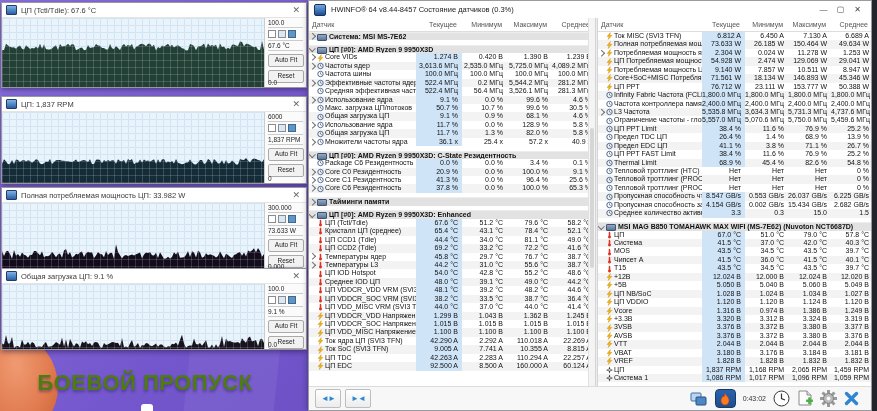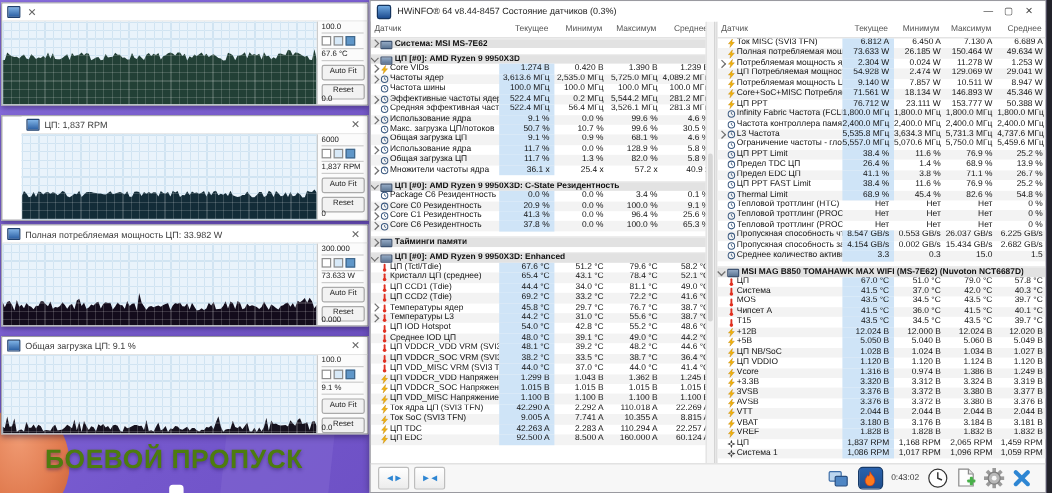--- a/index.html
+++ b/index.html
@@ -17,21 +17,21 @@
   #game-title{
     position:absolute;left:0;top:370px;width:290px;text-align:center;
     color:#4d7c0f;font-weight:bold;font-size:22px;letter-spacing:.5px;
     text-shadow:0 2px 3px rgba(40,20,90,.45);white-space:nowrap;
   }
   #game-mark{position:absolute;left:141px;top:404px;width:12px;height:7px;background:#fff;border-radius:3px 3px 0 0;}
   
   #edge-strip{position:absolute;right:0;top:0;width:5px;height:411px;background:#23232b;}
   
   .gw{position:absolute;left:1px;width:306px;background:#fff;border:1px solid #98989e;box-shadow:0 2px 5px rgba(20,10,50,.45);box-sizing:border-box;}
-  #gw0{top:2px;height:86px;} #gw1{top:96px;height:88px;padding-left:16px;} #gw2{top:187px;height:85px;} #gw3{top:280px;height:82px;}
+  #gw0{top:2px;height:86px;} #gw1{top:96px;height:88px;} #gw2{top:187px;height:85px;} #gw3{top:268px;height:82px;}
   .gw-title{height:14px;display:flex;align-items:center;padding:0 4px;background:#fff;border-bottom:1px solid #e4e4e4;}
   .gw-ico{width:9px;height:8px;background:linear-gradient(#7fb2e5,#2b5fa3);border:1px solid #1d3f6e;border-radius:1px;margin-right:4px;flex:none;}
   .gw-title .t{flex:1;font-size:7.5px;color:#3a3a3a;white-space:nowrap;overflow:hidden;}
   .gw-x{font-size:9px;color:#666;line-height:9px;padding:0 2px;}
   .gw-body{display:flex;height:calc(100% - 15px);}
   .plot{position:relative;flex:1;overflow:hidden;
     background-color:#e9f3fb;
     background-image:repeating-linear-gradient(to right,#c8dff0 0 1px,transparent 1px 7px),
                      repeating-linear-gradient(to bottom,#c8dff0 0 1px,transparent 1px 7px);}
   .plot svg{position:absolute;left:0;bottom:0;}
@@ -96,20 +96,21 @@
   <div class="g-shape" id="game-tri"></div>
   <div class="g-shape" id="game-panel"></div>
   <div class="g-shape" id="game-fig"></div>
   <div id="game-title">БОЕВОЙ ПРОПУСК</div>
   <div id="game-mark"></div>
 </div>
 
 <div class="gw" id="gw0">
     <div class="gw-title">
       <span class="gw-ico"></span>
+      <span class="t">ЦП (Tctl/Tdie): 67.6 °C</span>
       <span class="gw-x">✕</span>
     </div>
     <div class="gw-body">
       <div class="plot">
         <svg width="262" height="69">
           <path d="M0,69 L0,32.3 L2,32.0 L4,25.7 L6,27.6 L8,28.8 L10,29.6 L12,29.2 L14,30.8 L16,28.6 L18,27.4 L20,30.7 L22,31.4 L24,27.2 L26,28.9 L28,31.1 L30,29.9 L32,30.4 L34,28.7 L36,30.4 L38,25.7 L40,30.7 L42,26.4 L44,31.1 L46,31.4 L48,31.4 L50,30.4 L52,28.6 L54,27.2 L56,31.9 L58,26.1 L60,28.6 L62,28.1 L64,27.7 L66,25.8 L68,28.1 L70,26.1 L72,26.7 L74,32.2 L76,31.2 L78,30.0 L80,29.5 L82,32.3 L84,31.8 L86,27.1 L88,29.9 L90,29.5 L92,29.2 L94,25.9 L96,27.6 L98,27.7 L100,30.1 L102,30.0 L104,31.5 L106,31.5 L108,26.1 L110,30.2 L112,31.1 L114,28.1 L116,30.1 L118,32.1 L120,27.7 L122,26.1 L124,28.6 L126,26.7 L128,27.9 L130,26.1 L132,31.6 L134,28.8 L136,28.0 L138,26.3 L140,25.8 L142,26.6 L144,28.3 L146,25.8 L148,25.8 L150,28.6 L152,26.8 L154,32.4 L156,28.9 L158,30.2 L160,27.4 L162,28.6 L164,27.2 L166,25.7 L168,28.6 L170,26.8 L172,29.5 L174,28.0 L176,27.3 L178,28.6 L180,30.3 L182,30.8 L184,32.4 L186,32.3 L188,25.9 L190,26.7 L192,28.1 L194,32.3 L196,28.2 L198,28.3 L200,27.5 L202,25.6 L204,30.5 L206,25.6 L208,27.9 L210,26.9 L212,28.1 L214,26.7 L216,31.5 L218,25.6 L220,28.9 L222,28.5 L224,31.3 L226,29.7 L228,31.0 L230,26.8 L232,26.5 L234,27.4 L236,27.9 L238,23.5 L240,24.1 L242,28.3 L244,25.7 L246,25.9 L248,27.0 L250,28.2 L252,29.2 L254,28.5 L256,31.8 L258,31.9 L260,23.0 L262,31.4 L262,69 Z" fill="#224036"></path>
         </svg>
         <div class="ovl"></div>
       </div>
       <div class="gctl">

